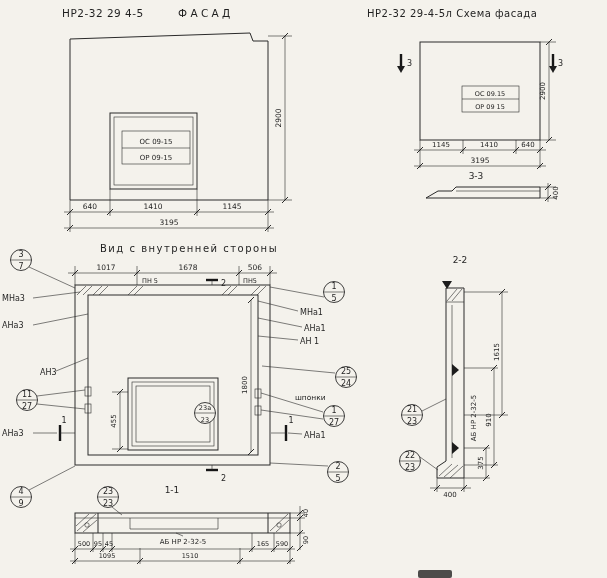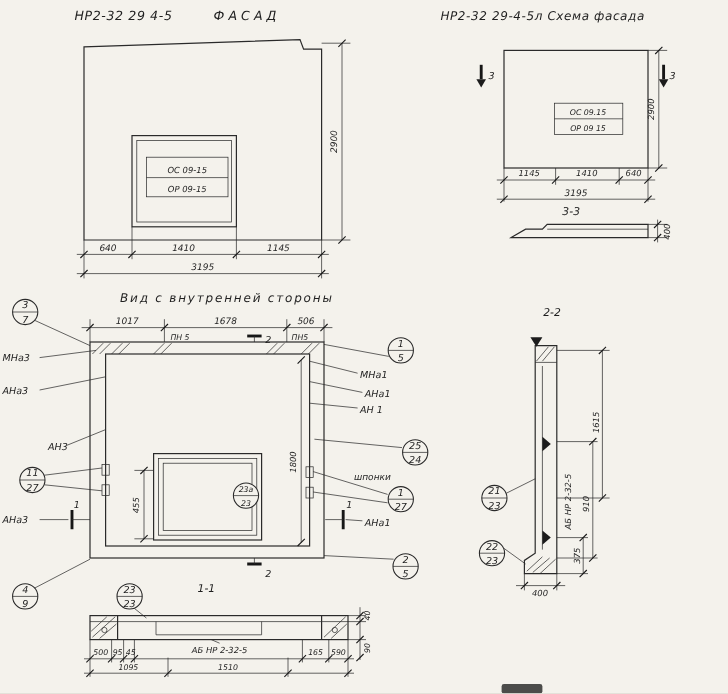--- a/index.html
+++ b/index.html
@@ -1,16 +1,16 @@
 <!DOCTYPE html>
 <html><head>
 <meta charset="utf-8">
 <style>
   html,body{margin:0;padding:0;background:#d9d6ce;}
-  #page{position:relative;width:607px;height:578px;background:#f4f2ec;overflow:hidden;font-style:italic;}
+  #page{position:relative;width:607px;height:578px;background:#f4f2ec;overflow:hidden;}
   svg{position:absolute;left:0;top:0;}
   text{font-family:"DejaVu Sans",sans-serif;fill:#1f1f1f;}
   .ln{stroke:#2a2a2a;stroke-width:1;fill:none;}
   .thin{stroke:#2a2a2a;stroke-width:0.6;fill:none;}
   .thick{stroke:#161616;stroke-width:2.4;fill:none;}
   .tick{stroke:#161616;stroke-width:0.9;}
   .fillshape{fill:#1c1c1c;stroke:none;}
   .callout{fill:#f4f2ec;stroke:#2a2a2a;stroke-width:0.9;}
   .t6{font-size:6.5px;}
   .t7{font-size:7px;}

